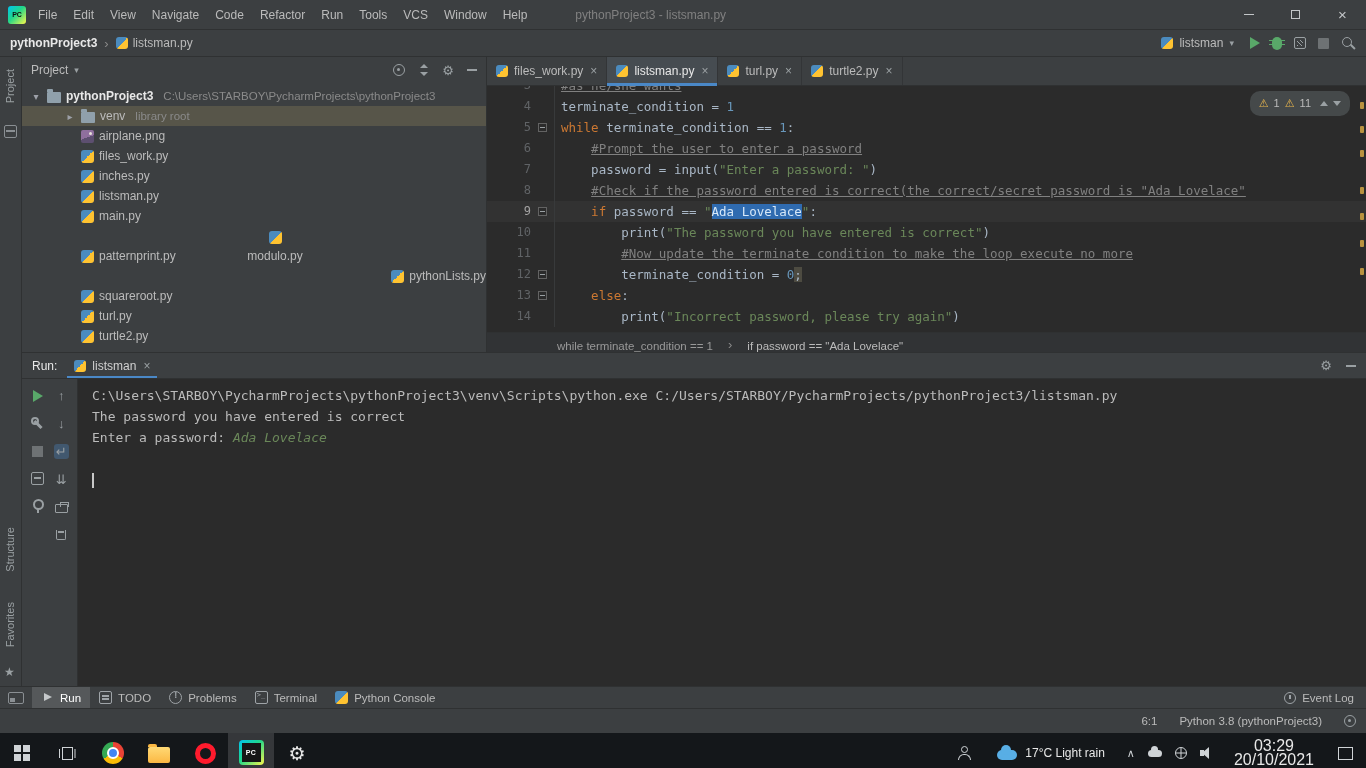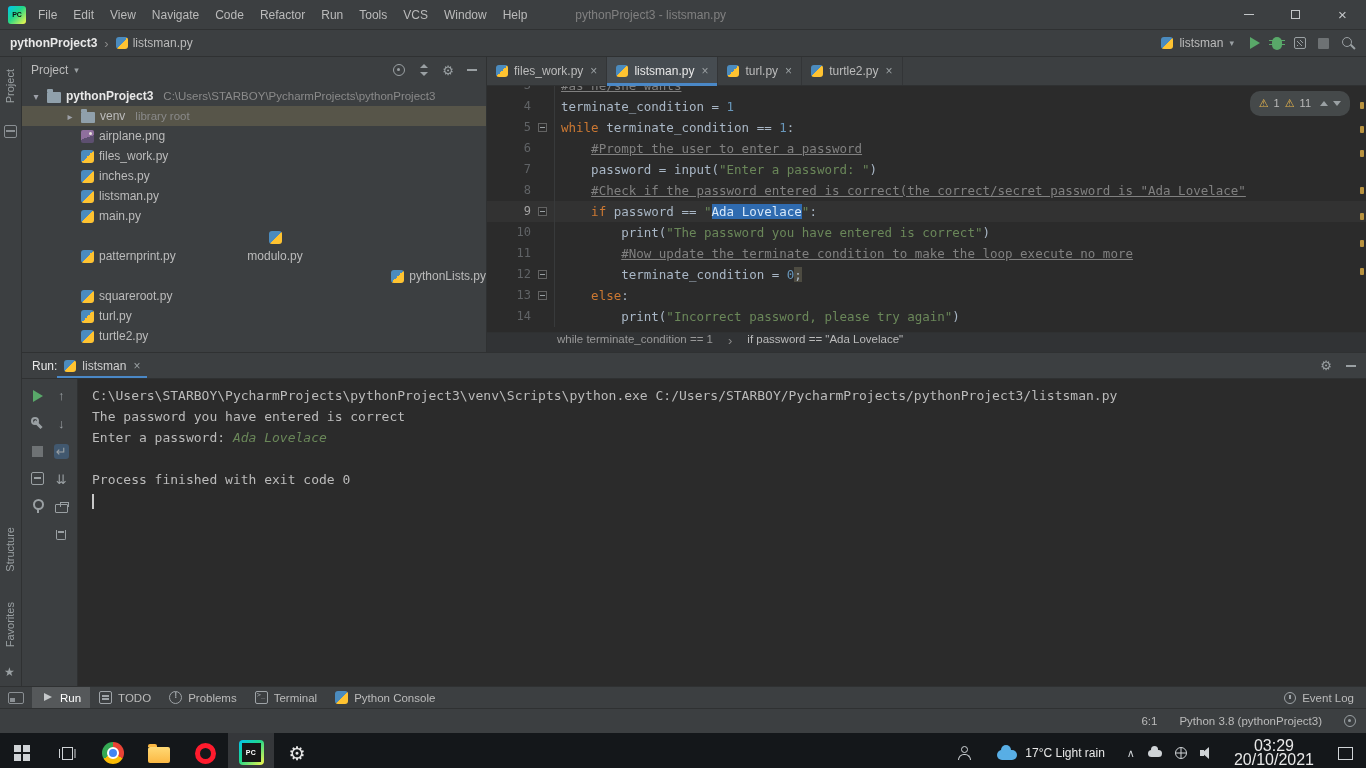--- a/index.html
+++ b/index.html
@@ -105,27 +105,27 @@
   .c-com{color:#808080;text-decoration:underline;}
   .c-sel{background:#2f6bb0;color:#d7e8f8;}
   .c-wk{background:#4d4b41;}
   .code-row.current .ln{color:#a4a3a3;}
   .inspections{position:absolute;top:5px;right:16px;display:flex;align-items:center;gap:5px;
     background:#45494a;border-radius:10px;padding:2px 9px;font-size:11px;color:#bbbbbb;font-family:"Liberation Sans",sans-serif;}
   .warn-glyph{color:#e9b64d;font-size:11px;}
   .chev-up-icon{width:0;height:0;border-left:4px solid transparent;border-right:4px solid transparent;border-bottom:5px solid #9aa0a3;margin-left:4px;}
   .chev-down-icon{width:0;height:0;border-left:4px solid transparent;border-right:4px solid transparent;border-top:5px solid #9aa0a3;}
   .stripe{position:absolute;right:2px;width:4px;height:7px;background:#b8923f;border-radius:1px;}
-  .crumbs-bottom{height:20px;background:#313335;border-top:1px solid #2f3132;display:flex;align-items:flex-start;gap:8px;
+  .crumbs-bottom{height:20px;background:#313335;border-top:1px solid #2f3132;display:flex;align-items:flex-end;gap:8px;
     padding-left:70px;font-size:11.5px;color:#999999;}
   .crumbs-bottom .cur{color:#bbbbbb;}
 
   
   .run-panel{height:334px;display:flex;flex-direction:column;background:#2b2b2b;border-top:1px solid #2f3132;}
-  .run-header{height:26px;background:#3c3f41;border-bottom:1px solid #2f3132;display:flex;align-items:center;padding:0 10px;flex:0 0 auto;}
+  .run-header{height:26px;background:#3c3f41;border-bottom:1px solid #2f3132;display:flex;align-items:center;padding:0 10px;gap:10px;flex:0 0 auto;}
   .run-label{color:#e8e8e8;font-size:12px;}
   .run-tab{display:flex;align-items:center;gap:6px;height:100%;padding:0 7px;font-size:12px;color:#d0d0d0;position:relative;}
   .run-tab::after{content:'';position:absolute;left:0;right:0;bottom:0;height:2px;background:#4A88C7;}
   .run-header-right{margin-left:auto;display:flex;align-items:center;gap:14px;}
   .run-body{flex:1;display:flex;min-height:0;}
   .run-toolbar{width:56px;background:#3c3f41;border-right:1px solid #2f3132;display:flex;justify-content:space-evenly;padding-top:9px;flex:0 0 auto;}
   .rt-col{display:flex;flex-direction:column;gap:13px;align-items:center;}
   .ti{width:15px;height:15px;position:relative;display:flex;align-items:center;justify-content:center;color:#9aa0a3;font-size:13px;}
   .ti-play::before{content:'';width:0;height:0;border-left:10px solid #59A869;border-top:6px solid transparent;border-bottom:6px solid transparent;}
   .ti-wrench::before{content:'';position:absolute;width:10px;height:3px;background:#9aa0a3;transform:rotate(45deg);top:7px;left:3px;}
@@ -459,21 +459,20 @@
             <span class="ti">⇊</span>
             <span class="ti ti-print"></span>
             <span class="ti ti-trash"></span>
           </div>
         </div>
         <div class="console" id="console">
             <div class="console-line"><span>C:\Users\STARBOY\PycharmProjects\pythonProject3\venv\Scripts\python.exe C:/Users/STARBOY/PycharmProjects/pythonProject3/listsman.py</span></div>
             <div class="console-line"><span>The password you have entered is correct</span></div>
             <div class="console-line"><span>Enter a password: </span><span class="c-input">Ada Lovelace</span></div>
             <div class="console-line"><span></span></div>
-            <div class="console-line"><span>Process finished with exit code 0</span></div>
             <div class="console-line"><span class="console-caret"></span></div>
           </div>
       </div>
     </div>
   </div>
 </div>
 
 <div class="toolbar-bottom">
   <span class="tb-switcher"></span>
   <div class="tb-items" id="tbItems">

